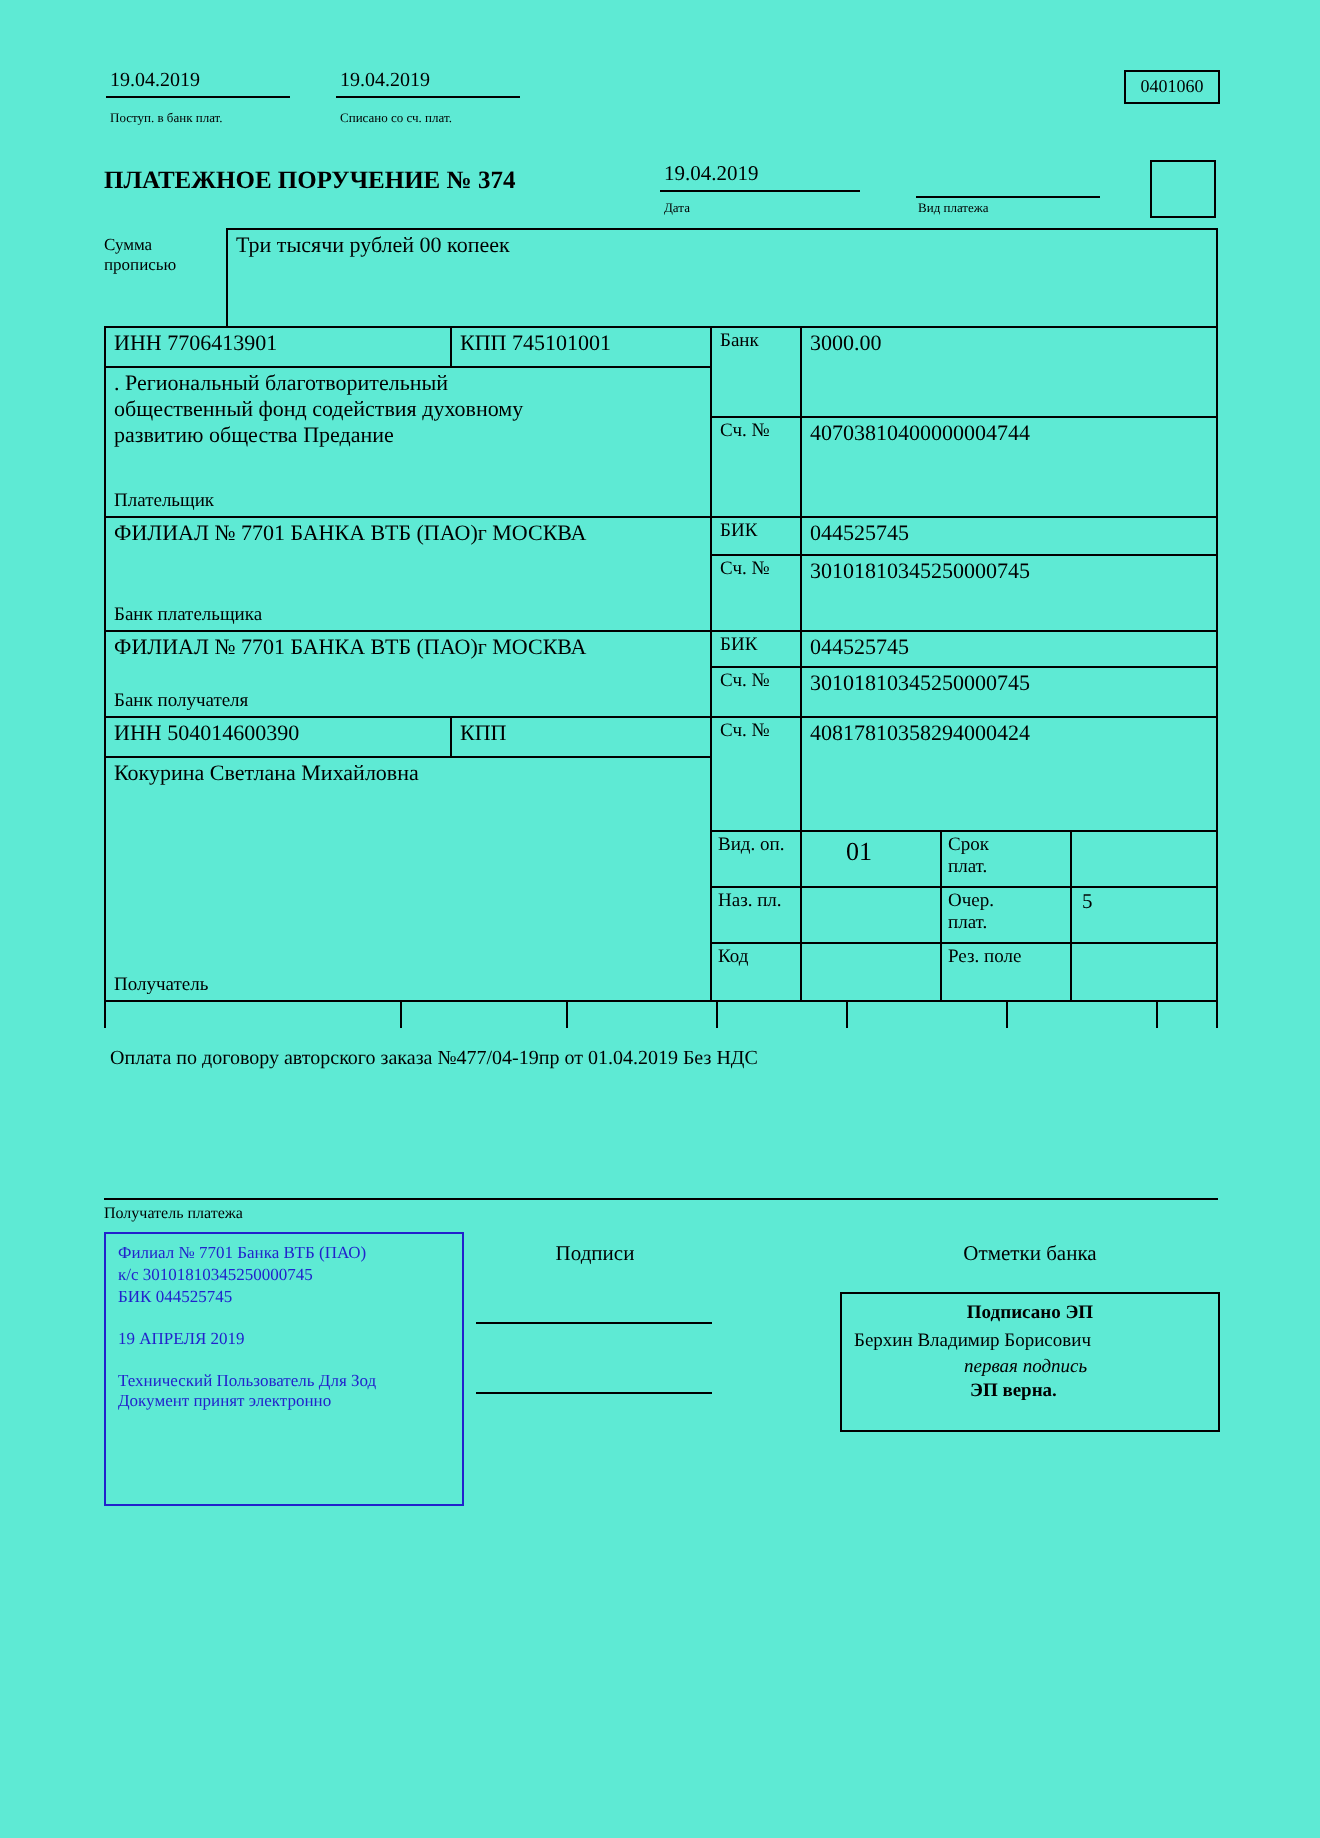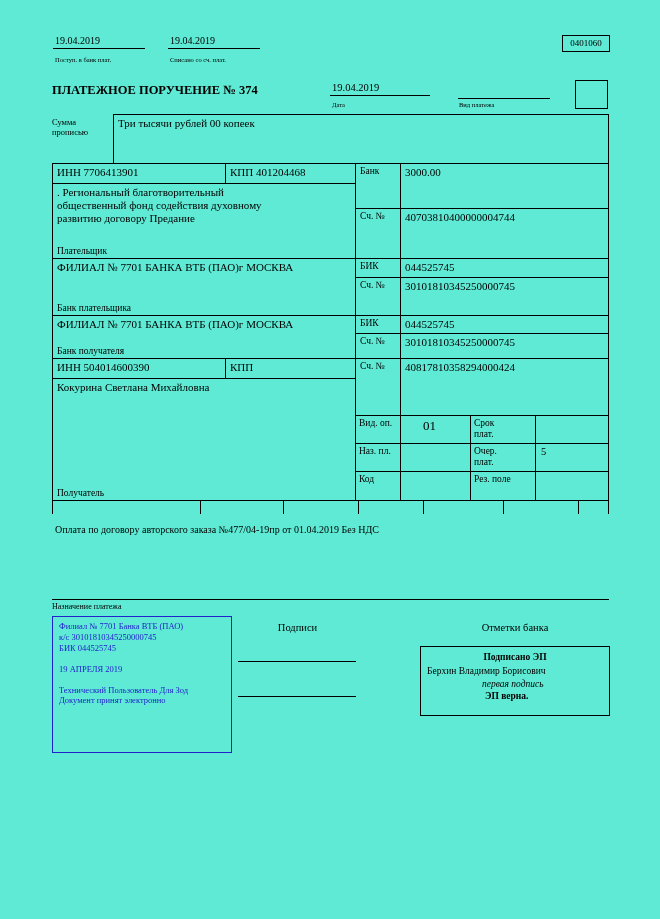--- a/index.html
+++ b/index.html
@@ -64,28 +64,28 @@
   <div class="tiny" style="left:459px;top:101px">Вид платежа</div>
   <div class="box" style="left:575px;top:80px;width:33px;height:29px"></div>
 
   <div class="abs" style="left:52px;top:117px;width:58px;font-size:8.5px;line-height:1.2">Сумма прописью</div>
   <div class="cell" style="left:113px;top:114px;width:496px;height:49px">Три тысячи рублей 00 копеек</div>
 
   <div class="vline" style="left:608px;top:114px;height:386px"></div>
   <div class="hline" style="left:52px;top:500px;width:557px"></div>
 
   <div class="cell" style="left:52px;top:163px;width:173px;height:20px">ИНН 7706413901</div>
-  <div class="cell" style="left:225px;top:163px;width:130px;height:20px">КПП 401204468</div>
+  <div class="cell" style="left:225px;top:163px;width:130px;height:20px">КПП 745101001</div>
   <div class="cell lab9" style="left:355px;top:163px;width:45px;height:45px">Банк</div>
   <div class="cell" style="left:400px;top:163px;width:208px;height:45px">3000.00</div>
 
   <div class="cell" style="left:52px;top:183px;width:303px;height:75px">
     <span class="pre">. Региональный благотворительный
 общественный фонд содействия духовному
-развитию договору Предание</span>
+развитию общества Предание</span>
     <span class="caption">Плательщик</span>
   </div>
   <div class="cell lab9" style="left:355px;top:208px;width:45px;height:50px">Сч. №</div>
   <div class="cell" style="left:400px;top:208px;width:208px;height:50px">40703810400000004744</div>
 
   <div class="cell" style="left:52px;top:258px;width:303px;height:57px">
     <span>ФИЛИАЛ № 7701 БАНКА ВТБ (ПАО)г МОСКВА</span>
     <span class="caption">Банк плательщика</span>
   </div>
   <div class="cell lab9" style="left:355px;top:258px;width:45px;height:19px">БИК</div>
@@ -135,21 +135,21 @@
   <div class="vline" style="left:200px;top:500px;height:14px"></div>
   <div class="vline" style="left:283px;top:500px;height:14px"></div>
   <div class="vline" style="left:358px;top:500px;height:14px"></div>
   <div class="vline" style="left:423px;top:500px;height:14px"></div>
   <div class="vline" style="left:503px;top:500px;height:14px"></div>
   <div class="vline" style="left:578px;top:500px;height:14px"></div>
   <div class="vline" style="left:608px;top:500px;height:14px"></div>
 
   <div class="abs" style="left:55px;top:524px;width:530px;font-size:10px">Оплата по договору авторского заказа №477/04-19пр от 01.04.2019 Без НДС</div>
   <div class="hline" style="left:52px;top:599px;width:557px"></div>
-  <div class="abs" style="left:52px;top:602px;font-size:8px">Назначение платежа</div>
+  <div class="abs" style="left:52px;top:602px;font-size:8px">Получатель платежа</div>
 
   <div class="bluebox">
     <div>Филиал № 7701 Банка ВТБ (ПАО)</div>
     <div>к/с 30101810345250000745</div>
     <div>БИК 044525745</div>
     <div class="stamp-gap">19 АПРЕЛЯ 2019</div>
     <div class="stamp-gap stamp-narrow">Технический Пользователь Для Зод</div>
     <div>Документ принят электронно</div>
   </div>
 

